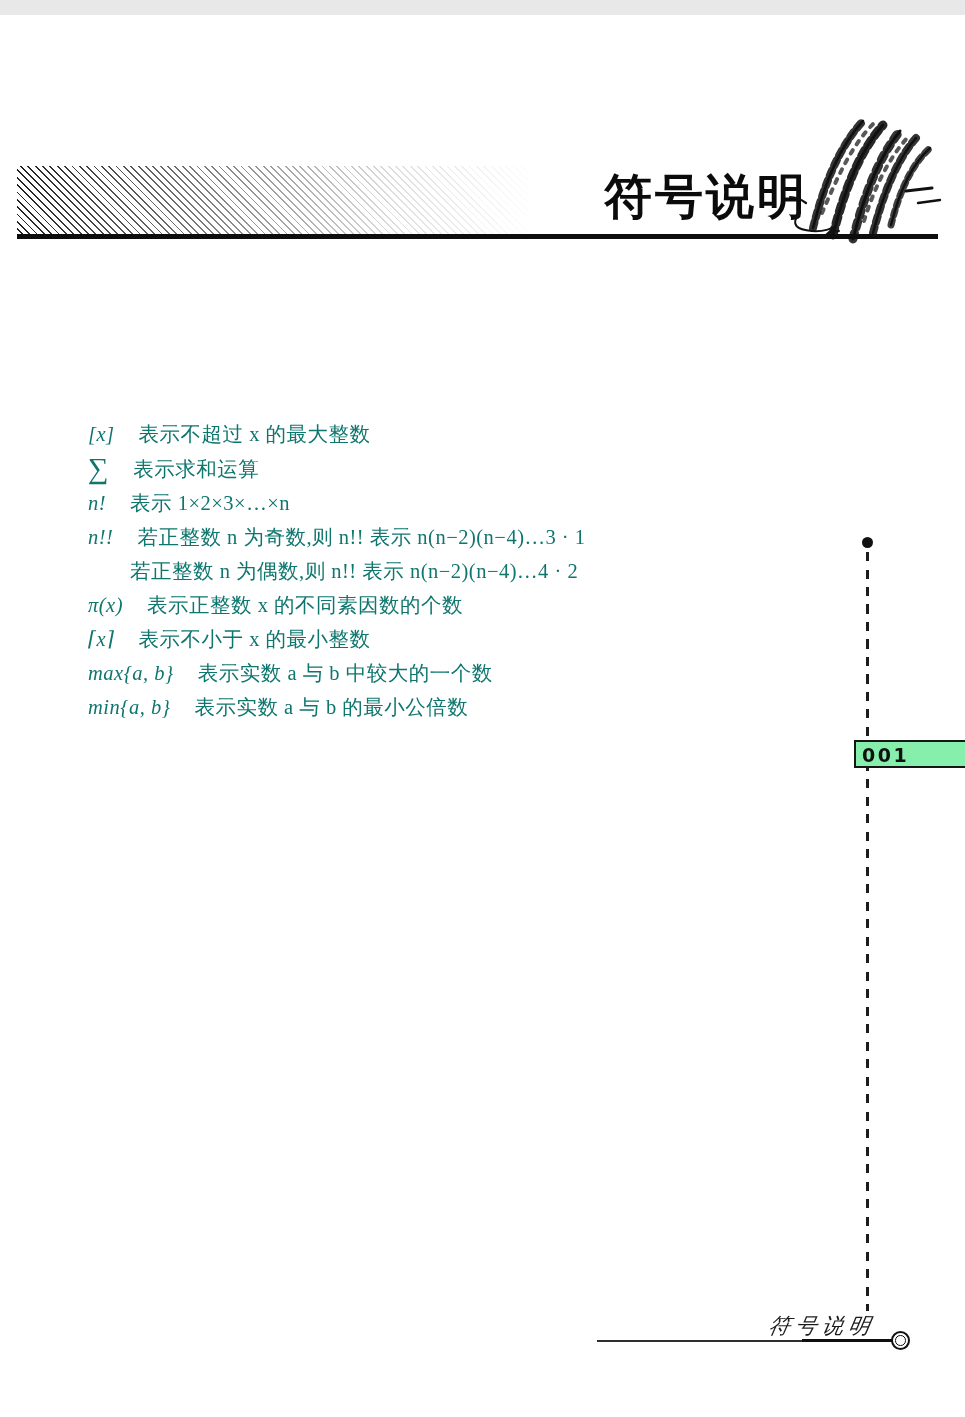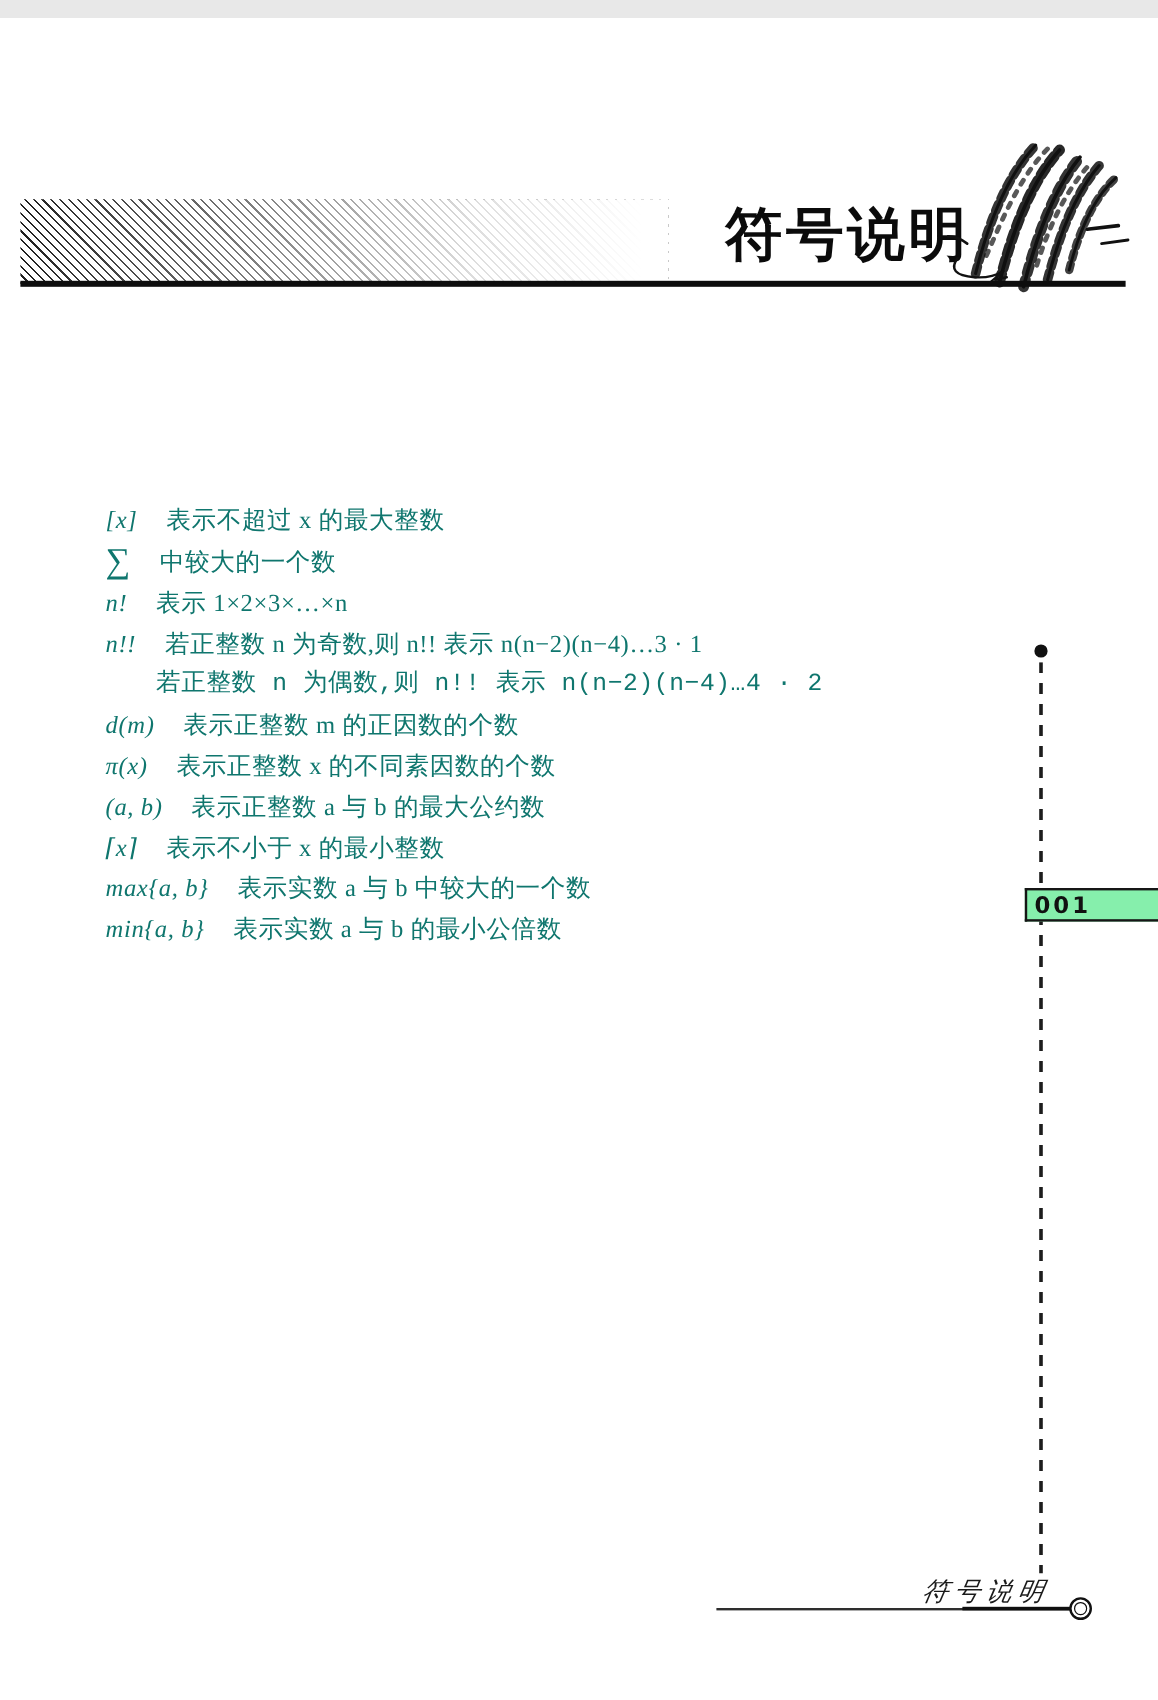--- a/index.html
+++ b/index.html
@@ -40,21 +40,21 @@
   .reeds { position: absolute; left: 778px; top: 88px; }
 
   
   .symbol-list {
     position: absolute; left: 88px; top: 402px; width: 760px;
     font-size: 20.5px; color: #0f766e;
   }
   .row { line-height: 34px; white-space: nowrap; }
   .sym { font-style: italic; margin-right: 24px; letter-spacing: .5px; }
   .row.big-sym .sym { font-size: 29px; font-style: normal; vertical-align: -2px; }
-  .row.indent { padding-left: 42px; font-family: Liberation Mono, monospace; }
+  .row.indent { padding-left: 42px; }
   .row.indent .sym { margin-right: 0; }
   .desc { letter-spacing: .5px; }
 
   
   .margin-pin {
     position: absolute; left: 862px; top: 522px;
     width: 11px; height: 11px; border-radius: 50%; background: #111;
   }
   .margin-dashes {
     position: absolute; left: 866px; top: 537px;
@@ -130,39 +130,33 @@
     </g>
   </svg>
 
   <div class="header-rule"></div>
 
   <main class="symbol-list">
     <div class="row">
       <span class="sym">[x]</span><span class="desc">表示不超过 x 的最大整数</span>
     </div>
     <div class="row big-sym">
-      <span class="sym">∑</span><span class="desc">中较大的一个数</span>
+      <span class="sym">∑</span><span class="desc">表示求和运算</span>
     </div>
     <div class="row">
       <span class="sym">n!</span><span class="desc">表示 1×2×3×…×n</span>
     </div>
     <div class="row">
       <span class="sym">n!!</span><span class="desc">若正整数 n 为奇数,则 n!! 表示 n(n−2)(n−4)…3 · 1</span>
     </div>
     <div class="row indent">
       <span class="sym"></span><span class="desc">若正整数 n 为偶数,则 n!! 表示 n(n−2)(n−4)…4 · 2</span>
     </div>
     <div class="row">
-      <span class="sym">d(m)</span><span class="desc">表示正整数 m 的正因数的个数</span>
-    </div>
-    <div class="row">
       <span class="sym">π(x)</span><span class="desc">表示正整数 x 的不同素因数的个数</span>
-    </div>
-    <div class="row">
-      <span class="sym">(a, b)</span><span class="desc">表示正整数 a 与 b 的最大公约数</span>
     </div>
     <div class="row">
       <span class="sym">⌈x⌉</span><span class="desc">表示不小于 x 的最小整数</span>
     </div>
     <div class="row">
       <span class="sym">max{a, b}</span><span class="desc">表示实数 a 与 b 中较大的一个数</span>
     </div>
     <div class="row">
       <span class="sym">min{a, b}</span><span class="desc">表示实数 a 与 b 的最小公倍数</span>
     </div>

